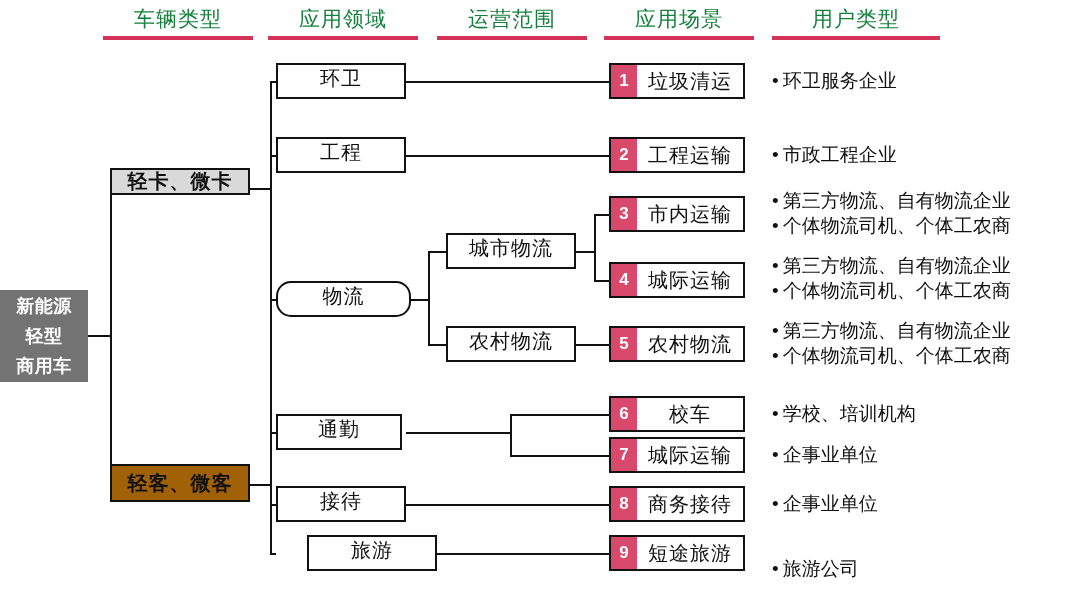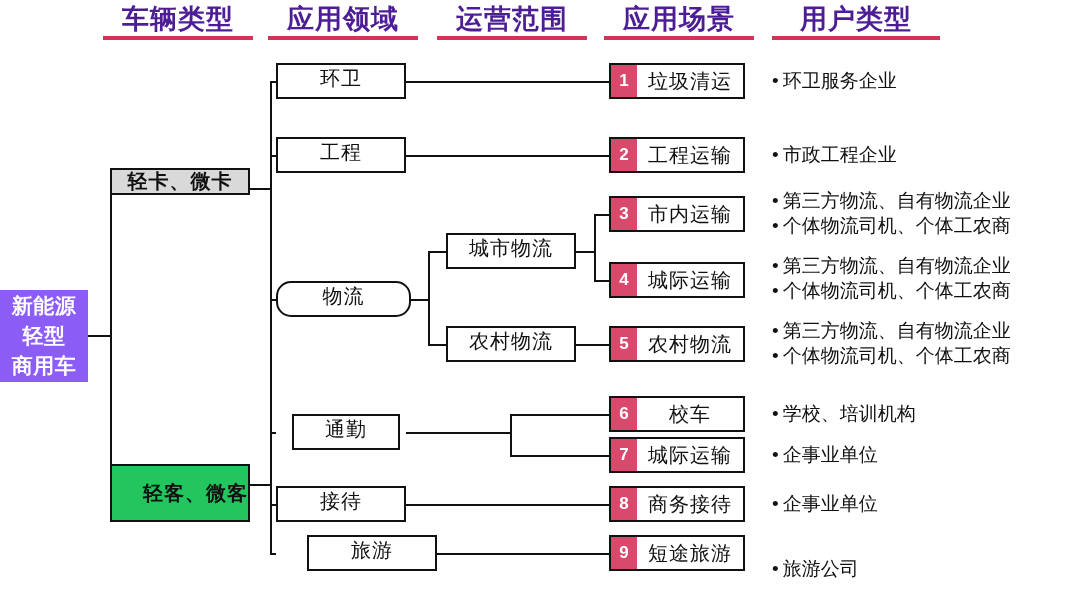--- a/index.html
+++ b/index.html
@@ -14,41 +14,41 @@
     position: relative;
     width: 1080px;
     height: 603px;
     background: #ffffff;
     overflow: hidden;
   }
   
   .col-head {
     position: absolute;
     text-align: center;
-    font-size: 27px;
-    color: #4c1d95;
-    font-weight: 700;
+    font-size: 21px;
+    color: #15803d;
+    font-weight: 400;
     letter-spacing: 1px;
   }
   .col-head .lbl { display: block; line-height: 26px; }
   .col-head .rule {
     display: block;
     height: 4px;
     background: #d23356;
     margin-top: 4px;
   }
   .root-box {
     position: absolute;
     left: 0px;
     top: 290px;
     width: 88px;
     height: 92px;
-    background: #8b5cf6;
+    background: #737373;
     color: #ffffff;
-    font-size: 21px;
+    font-size: 18px;
     font-weight: 700;
     line-height: 30px;
     text-align: center;
     display: flex;
     flex-direction: column;
     align-items: center;
     justify-content: center;
     letter-spacing: 0.5px;
   }
   
@@ -193,35 +193,35 @@
   <div class="root-box">
     <span>新能源</span>
     <span>轻型</span>
     <span>商用车</span>
   </div>
 
   <div id="vehicle-types">
       <div class="grey-box" style="left: 110px; top: 168px; width: 140px; height: 27px; background: rgb(217, 217, 217);">
         <span>轻卡、微卡</span>
       </div>
-      <div class="grey-box" style="left: 110px; top: 464px; width: 140px; height: 58px; background: #22c55e; justify-content: flex-end;">
+      <div class="grey-box" style="left: 110px; top: 464px; width: 140px; height: 38px; background: #a16207;">
         <span>轻客、微客</span>
       </div>
     </div>
   <div id="domains">
       <div class="white-box" style="left: 276px; top: 63px; width: 130px; height: 36px;">
         <span>环卫</span>
       </div>
       <div class="white-box" style="left: 276px; top: 137px; width: 130px; height: 36px;">
         <span>工程</span>
       </div>
       <div class="white-box" style="left: 276px; top: 281px; width: 135px; height: 36px; border-radius: 15px;">
         <span>物流</span>
       </div>
-      <div class="white-box" style="left: 276px; top: 414px; width: 108px; height: 36px; margin-left: 16px;">
+      <div class="white-box" style="left: 276px; top: 414px; width: 126px; height: 36px;">
         <span>通勤</span>
       </div>
       <div class="white-box" style="left: 276px; top: 486px; width: 130px; height: 36px;">
         <span>接待</span>
       </div>
       <div class="white-box" style="left: 276px; top: 535px; width: 130px; height: 36px; margin-left: 31px;">
         <span>旅游</span>
       </div>
     </div>
   <div id="scopes">

